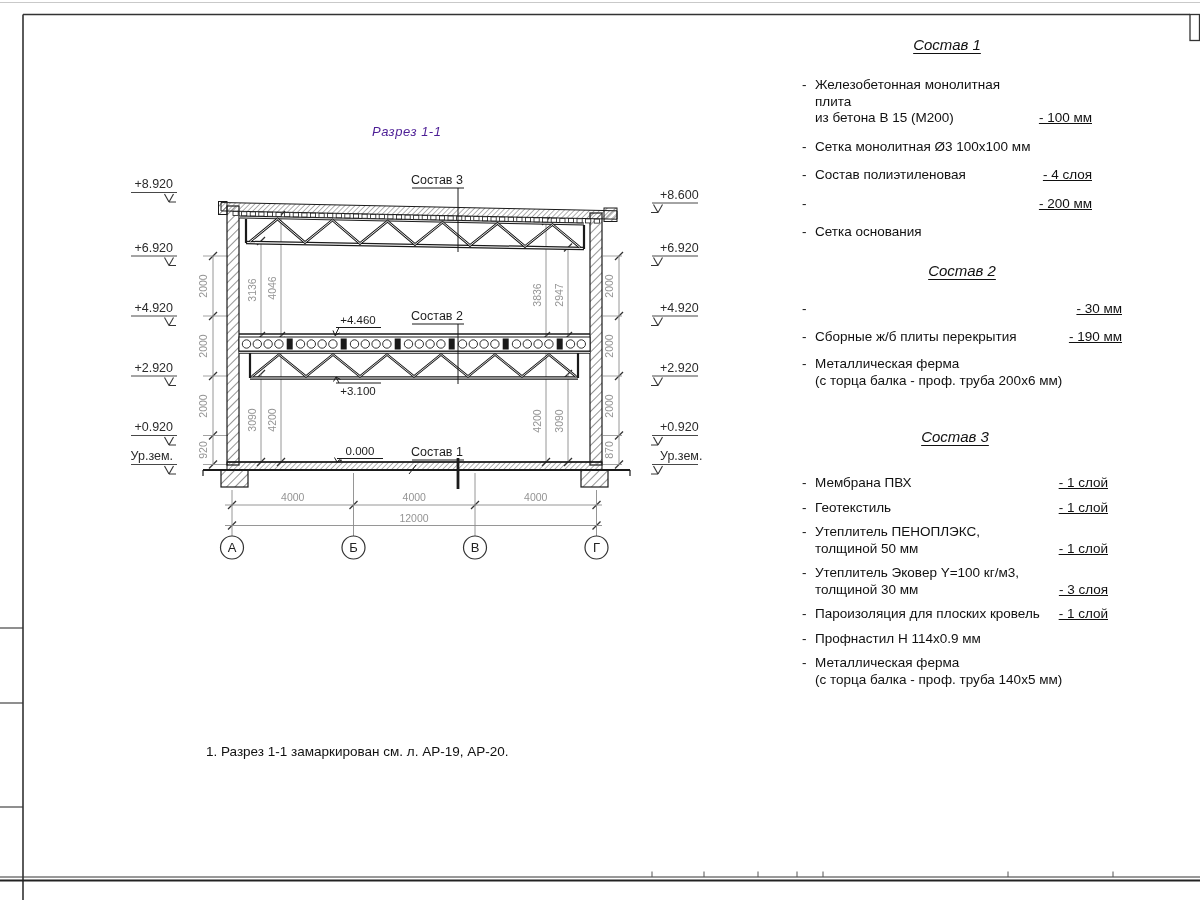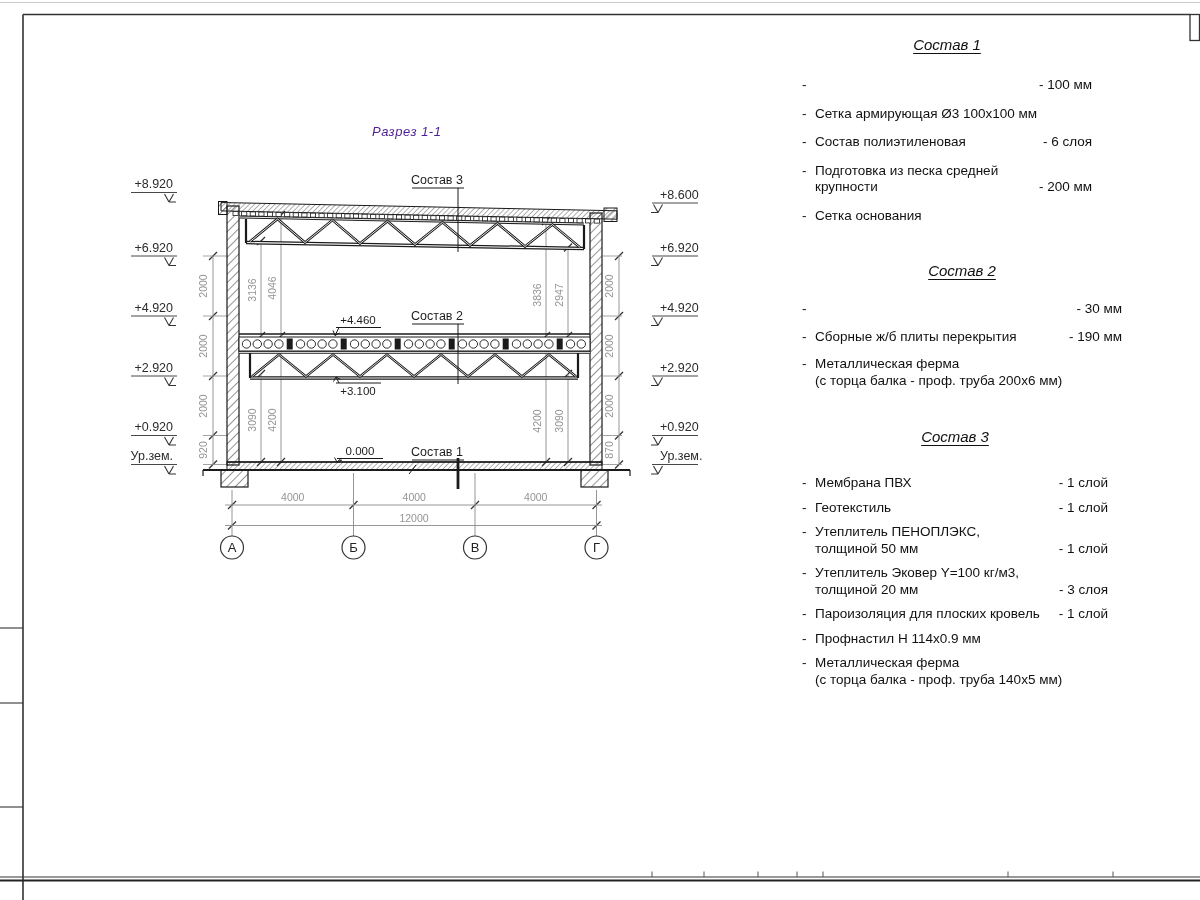--- a/index.html
+++ b/index.html
@@ -13,21 +13,21 @@
   .t-axis{font-size:13px;fill:#222;}
   .page-title{position:absolute;left:372px;top:124px;font-size:13px;font-style:italic;
     color:#4c1d95;letter-spacing:.5px;}
   .note{position:absolute;left:206px;top:744px;font-size:13.5px;color:#111;}
   .spec{position:absolute;color:#111;}
   .spec-title{font-size:15px;font-style:italic;text-align:center;text-decoration:underline;
     text-underline-offset:3px;margin-bottom:var(--hgap,22px);color:#111;}
   .spec-item{display:flex;margin-bottom:var(--gap,11px);font-size:13.5px;line-height:16.5px;}
   .spec-bullet{flex:0 0 13px;}
   .spec-text{flex:1 1 auto;white-space:pre-line;}
-  .spec-val{flex:0 0 auto;margin-left:auto;white-space:nowrap;align-self:flex-end;padding-left:8px;}
+  .spec-val{flex:0 0 auto;margin-left:auto;white-space:nowrap;align-self:flex-end;padding-left:8px;text-decoration:underline;}
 </style>
 </head>
 <body>
 
 <div id="sheet">
 
 <svg id="drawing" width="1200" height="900" viewBox="0 0 1200 900">
   <defs>
     <pattern id="hatch" patternUnits="userSpaceOnUse" width="6" height="6" patternTransform="rotate(45)">
       <line x1="0" y1="0" x2="0" y2="6" stroke="#3a3a3a" stroke-width="1.1"></line>
@@ -371,40 +371,41 @@
     <text class="t-dim" transform="rotate(-90 563 421)" x="563" y="421" text-anchor="middle">3090</text>
 
     <text class="t-dim" x="292.75" y="501" text-anchor="middle">4000</text>
     <text class="t-dim" x="414.25" y="501" text-anchor="middle">4000</text>
     <text class="t-dim" x="535.75" y="501" text-anchor="middle">4000</text>
     <text class="t-dim" x="414" y="521.5" text-anchor="middle">12000</text>
   </g>
 </svg>
 
 <div class="page-title">Разрез 1-1</div>
+<div class="note">1. Разрез 1-1 замаркирован см. л. АР-19, АР-20.</div>
 
 <div class="spec" id="spec0" style="left:802px;top:36px;width:290px;--gap:12px;--hgap:24px">
       <div class="spec-title">Состав 1</div>
       <div class="spec-item">
         <div class="spec-bullet">-</div>
+        <div class="spec-text">Железобетонная монолитная плита
+из бетона В 15 (М200)</div>
         <div class="spec-val">- 100 мм</div>
       </div>
       <div class="spec-item">
         <div class="spec-bullet">-</div>
-        <div class="spec-text">Сетка армирующая Ø3 100х100 мм</div>
+        <div class="spec-text">Сетка монолитная Ø3 100х100 мм</div>
       </div>
       <div class="spec-item">
         <div class="spec-bullet">-</div>
         <div class="spec-text">Состав полиэтиленовая</div>
-        <div class="spec-val">- 6 слоя</div>
-      </div>
-      <div class="spec-item">
-        <div class="spec-bullet">-</div>
-        <div class="spec-text">Подготовка из песка средней
-крупности</div>
+        <div class="spec-val">- 4 слоя</div>
+      </div>
+      <div class="spec-item">
+        <div class="spec-bullet">-</div>
         <div class="spec-val">- 200 мм</div>
       </div>
       <div class="spec-item">
         <div class="spec-bullet">-</div>
         <div class="spec-text">Сетка основания</div>
       </div>
     </div>
 <div class="spec" id="spec1" style="left:802px;top:262px;width:320px;--gap:11px;--hgap:22px">
       <div class="spec-title">Состав 2</div>
       <div class="spec-item">
@@ -436,21 +437,21 @@
       </div>
       <div class="spec-item">
         <div class="spec-bullet">-</div>
         <div class="spec-text">Утеплитель ПЕНОПЛЭКС,
 толщиной 50 мм</div>
         <div class="spec-val">- 1 слой</div>
       </div>
       <div class="spec-item">
         <div class="spec-bullet">-</div>
         <div class="spec-text">Утеплитель Эковер Y=100 кг/м3,
-толщиной 20 мм</div>
+толщиной 30 мм</div>
         <div class="spec-val">- 3 слоя</div>
       </div>
       <div class="spec-item">
         <div class="spec-bullet">-</div>
         <div class="spec-text">Пароизоляция для плоских кровель</div>
         <div class="spec-val">- 1 слой</div>
       </div>
       <div class="spec-item">
         <div class="spec-bullet">-</div>
         <div class="spec-text">Профнастил Н 114х0.9 мм</div>

